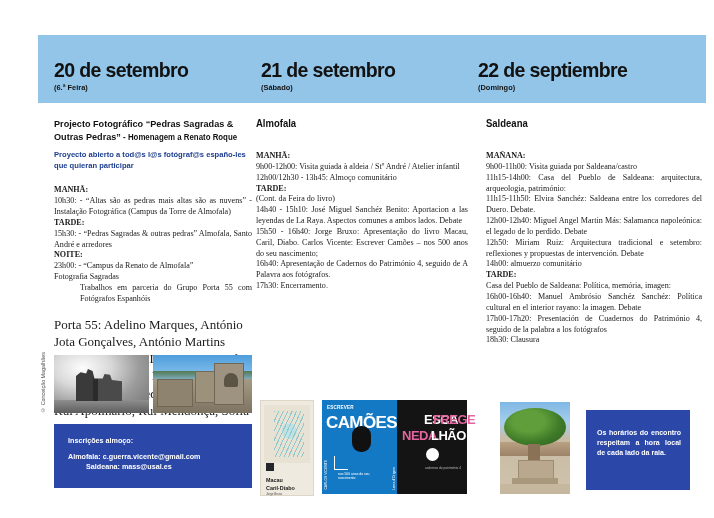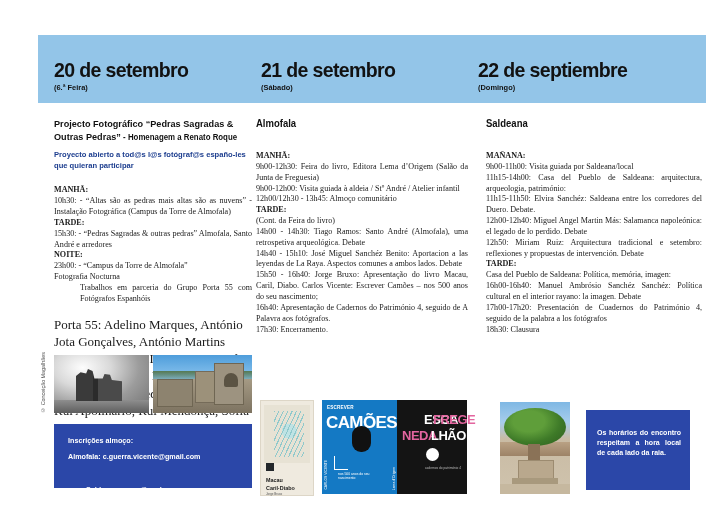--- a/index.html
+++ b/index.html
@@ -137,21 +137,21 @@
   }
   .infobox p{
     font-family:"Liberation Sans", sans-serif;
     font-weight:bold;
     font-size:7.2px;
     color:#fff;margin:0;
     line-height:1.2;
   }
   .infobox .l1{position:absolute;left:14px;top:13px;}
   .infobox .l2{position:absolute;left:14px;top:29px;}
-  .infobox .l3{position:absolute;left:14px;top:62px;padding-left:18px;}
+  .infobox .l3{position:absolute;left:14px;top:39px;padding-left:18px;}
 
   
   .books{position:absolute;left:258px;top:400px;width:210px;height:96px;}
   .bk{position:absolute;top:0;}
   .bk1{left:2px;width:52px;height:94px;background:#efeadf;border:1px solid #ddd6c7;}
   .bk1 .art{position:absolute;left:3px;top:4px;right:3px;height:58px;
     background:radial-gradient(circle at 55% 45%, #bfe3e4 0 18%, #e7e2d4 19% 100%);
     overflow:hidden;}
   .bk1 .art:after{content:"";position:absolute;left:10px;top:6px;width:30px;height:46px;
     background:repeating-linear-gradient(115deg,#8fc9cc 0 1px,transparent 1px 4px);}
@@ -226,22 +226,22 @@
       <span>Projecto Fotográfico “Pedras Sagradas &amp;</span><br>
       <span>Outras Pedras”</span><span class="small"> - Homenagem a Renato Roque</span>
     </p>
     <p class="proj-sub">Proyecto abierto a tod@s l@s fotógraf@s españo-les que quieran participar</p>
     <div class="sched">
         <p class="hd">MANHÃ:</p>
         <p>10h30: - “Altas são as pedras mais altas são as nuvens” - Instalação Fotográfica (Campus da Torre de Almofala)</p>
         <p class="hd">TARDE:</p>
         <p>15h30: - “Pedras Sagradas &amp; outras pedras” Almofala, Santo André e arredores</p>
         <p class="hd">NOITE:</p>
-        <p>23h00: - “Campus da Torre de Almofala”</p>
-        <p>Fotografia Nocturna</p>
+        <p>23h00: - “Campus da Renato de Almofala”</p>
+        <p>Fotografia Sagradas</p>
         <p class="ind">Trabalhos em parceria do Grupo Porta 55 com Fotógrafos Espanhóis</p>
       </div>
     <p class="credits">Porta 55: Adelino Marques, António Jota Gonçalves, António Martins Teixeira, Augusto Lemos, Conceição Magalhães, Estela Rodrigues, Filipe Carneiro, Jorge Pedra, Jorge Velhote, Rui Apolinário, Rui Mendonça, Sofia Aroso.</p>
   </div>
 
   <div class="credit-vert">© Conceição Magalhães</div>
 
   <div class="photo-row">
     <div class="ph ph1">
       <div class="ground"></div>
@@ -260,26 +260,24 @@
   <div class="infobox">
     <p class="l1">Inscrições almoço:</p>
     <p class="l2">Almofala: c.guerra.vicente@gmail.com</p>
     <p class="l3">Saldeana: mass@usal.es</p>
   </div>
 
   <div class="col col2">
     <p class="place">Almofala</p>
     <div class="sched">
         <p class="hd">MANHÃ:</p>
-        <p>9h00-12h30: Feira do livro, Editora Lema d’Origem (Salão da Junta de Freguesia)</p>
         <p>9h00-12h00: Visita guiada à aldeia / Stº André / Atelier infantil</p>
         <p>12h00/12h30 - 13h45: Almoço comunitário</p>
         <p class="hd">TARDE:</p>
         <p>(Cont. da Feira do livro)</p>
-        <p>14h00 - 14h30: Tiago Ramos: Santo André (Almofala), uma retrospetiva arqueológica. Debate</p>
         <p>14h40 - 15h10: José Miguel Sanchéz Benito: Aportacion a las leyendas de La Raya. Aspectos comunes a ambos lados. Debate</p>
         <p>15h50 - 16h40: Jorge Bruxo: Apresentação do livro Macau, Caril, Diabo. Carlos Vicente: Escrever Camões – nos 500 anos do seu nascimento;</p>
         <p>16h40: Apresentação de Cadernos do Património 4, seguido de A Palavra aos fotógrafos.</p>
         <p>17h30: Encerramento.</p>
       </div>
   </div>
 
   <div class="books">
     <div class="bk bk1">
       <div class="art"></div>
@@ -305,25 +303,26 @@
       <div class="w4">LHÃO</div>
       <div class="dot"></div>
       <div class="cap">cadernos do património 4</div>
     </div>
   </div>
 
   <div class="col col3">
     <p class="place">Saldeana</p>
     <div class="sched">
         <p class="hd">MAÑANA:</p>
-        <p>9h00-11h00: Visita guiada por Saldeana/local</p>
+        <p>9h00-11h00: Visita guiada por Saldeana/castro</p>
         <p>11h15-14h00: Casa del Pueblo de Saldeana: arquitectura, arqueologia, património:</p>
         <p>11h15-11h50: Elvira Sanchéz: Saldeana entre los corredores del Duero. Debate.</p>
         <p>12h00-12h40: Miguel Angel Martin Más: Salamanca napoleónica: el legado de lo perdido. Debate</p>
         <p>12h50: Miriam Ruiz: Arquitectura tradicional e setembro: reflexiones y propuestas de intervención. Debate</p>
+        <p>14h00: almuerzo comunitário</p>
         <p class="hd">TARDE:</p>
         <p>Casa del Pueblo de Saldeana: Política, memória, imagen:</p>
         <p>16h00-16h40: Manuel Ambrósio Sanchéz Sanchéz: Política cultural en el interior rayano: la imagen. Debate</p>
         <p>17h00-17h20: Presentación de Cuadernos do Património 4, seguido de la palabra a los fotógrafos</p>
         <p>18h30: Clausura</p>
       </div>
   </div>
 
   <div class="ph3">
     <div class="houses"></div>

